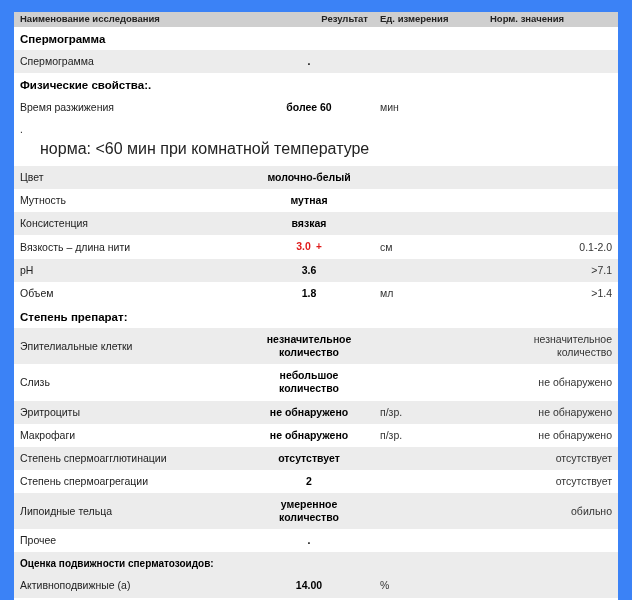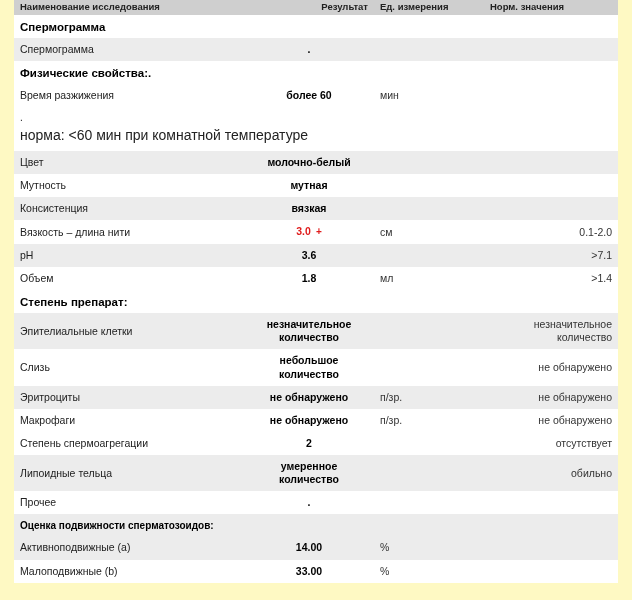--- a/index.html
+++ b/index.html
@@ -13,22 +13,22 @@
     font-family: "Liberation Sans", sans-serif;
     font-size: 11px;
     color: #1a1a1a;
     overflow: hidden;
   }
   .page {
     width: 632px;
     height: 600px;
     position: relative;
     box-sizing: border-box;
-    padding: 0 14px 0 14px;
-    background: #fef9c3;
+    padding: 12px 14px 0 14px;
+    background: #3b82f6;
   }
   table.report {
     width: 604px;
     border-collapse: collapse;
     table-layout: fixed;
   }
   table.report td, table.report th {
     padding: 0;
     vertical-align: middle;
   }
@@ -87,21 +87,21 @@
   }
 
   tr.note td {
     padding: 4px 6px 6px 6px;
     font-size: 10px;
     color: #222;
     line-height: 1.35;
     background: #ffffff;
   }
   .multiline { line-height: 1.35; }
-  .small-note { font-size: 14px; color: #222; line-height: 1.45; }
+  .small-note { font-size: 16px; color: #222; line-height: 1.45; margin-left: 20px; }
   .tiny-dot { font-size: 10px; color: #222; }
 </style>
 </head>
 <body>
 
 <div class="page">
   <table class="report">
     <colgroup>
       <col class="c-name">
         <col class="c-res">
@@ -212,20 +212,26 @@
         <td class="norm">не обнаружено</td>
       </tr>
 
       <tr class="data plain">
         <td class="name">Макрофаги</td>
         <td class="res">не обнаружено</td>
         <td class="unit">п/зр.</td>
         <td class="norm">не обнаружено</td>
       </tr>
 
+      <tr class="data shade">
+        <td class="name">Степень спермоагглютинации</td>
+        <td class="res">отсутствует</td>
+        <td class="unit"></td>
+        <td class="norm">отсутствует</td>
+      </tr>
 
       <tr class="data plain">
         <td class="name">Степень спермоагрегации</td>
         <td class="res">2</td>
         <td class="unit"></td>
         <td class="norm">отсутствует</td>
       </tr>
 
       <tr class="data shade">
         <td class="name">Липоидные тельца</td>

